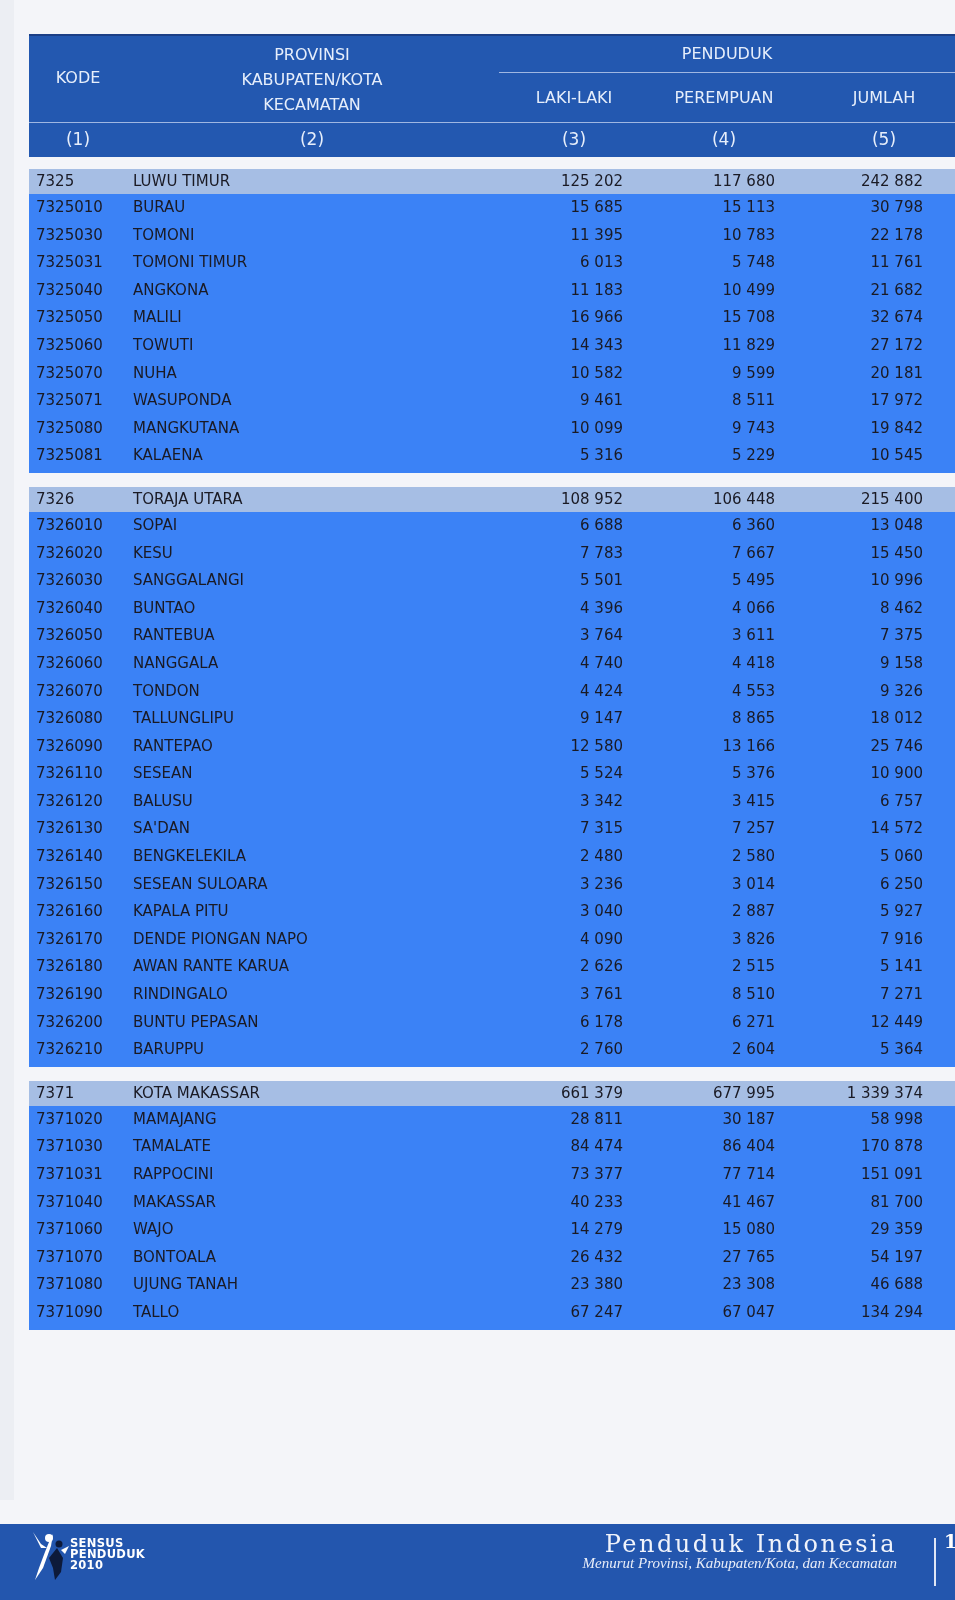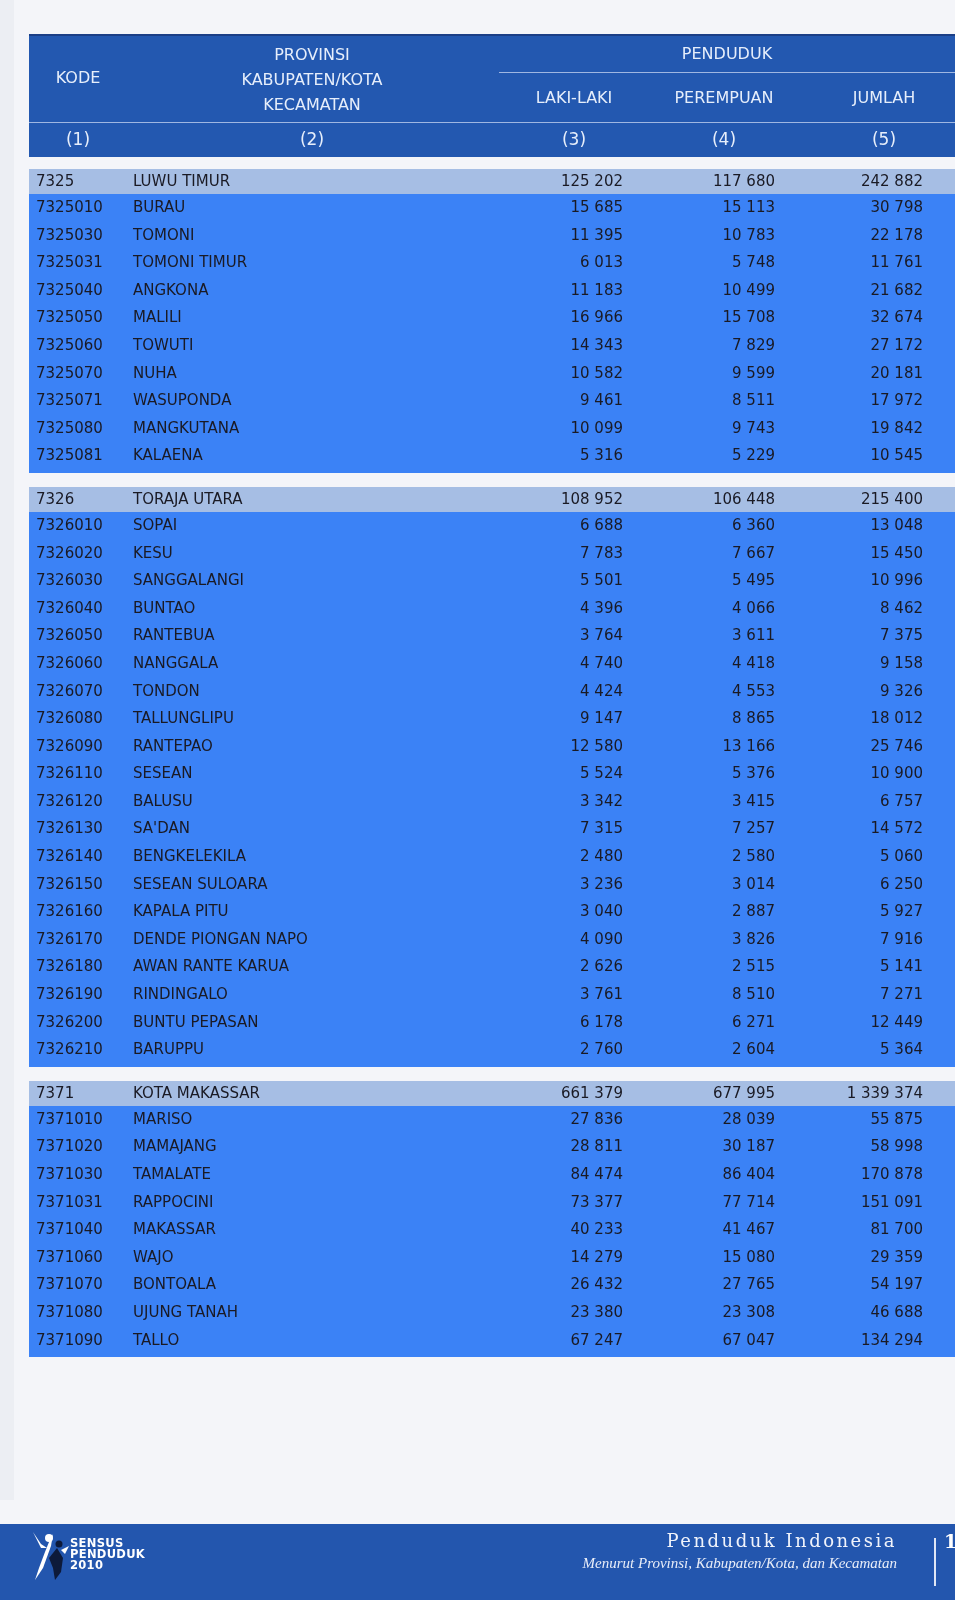--- a/index.html
+++ b/index.html
@@ -36,21 +36,21 @@
     .c-kode { left: 7px; }
     .c-nama { left: 104px; }
     .c-laki { right: 332px; text-align: center; }
     .c-per { right: 180px; text-align: right; }
     .c-jml { right: 32px; text-align: right; }
     .group-tail { height: 3px; }
 
     .footer { position: absolute; left: 0; top: 1524px; width: 955px; height: 76px; background: #2356ae; color: #fff; }
     .logo { position: absolute; left: 27px; top: 4px; width: 48px; height: 56px; }
     .logo-text { position: absolute; left: 70px; top: 14px; font-size: 11.5px; font-weight: bold; line-height: 11px; letter-spacing: 0.3px; font-family: "DejaVu Sans", sans-serif; }
-    .f-title { position: absolute; right: 58px; top: 6px; font-family: "DejaVu Serif", "Liberation Serif", serif; font-size: 18px; letter-spacing: 2.5px; color: #f0f3fb; }
+    .f-title { position: absolute; right: 58px; top: 6px; font-family: "DejaVu Serif", "Liberation Serif", serif; font-size: 24px; letter-spacing: 2.5px; color: #f0f3fb; }
     .f-sub { position: absolute; right: 58px; top: 31px; font-family: "Liberation Serif", "DejaVu Serif", serif; font-size: 15px; color: #e8edf8; font-style: italic; }
     .f-divider { position: absolute; left: 934px; top: 14px; width: 2px; height: 48px; background: #dfe6f5; }
     .f-page { position: absolute; left: 944px; top: 6px; font-family: "DejaVu Serif", serif; font-size: 19px; font-weight: bold; color: #fff; }
   </style>
 </head>
 <body>
 
 <div class="page-edge"></div>
 
 <div class="table-wrap">
@@ -119,21 +119,21 @@
           <span class="c-kode">7325050</span>
           <span class="c-nama">MALILI</span>
           <span class="c-laki">16 966</span>
           <span class="c-per">15 708</span>
           <span class="c-jml">32 674</span>
         </div>
         <div class="row">
           <span class="c-kode">7325060</span>
           <span class="c-nama">TOWUTI</span>
           <span class="c-laki">14 343</span>
-          <span class="c-per">7 829</span>
+          <span class="c-per">11 829</span>
           <span class="c-jml">27 172</span>
         </div>
         <div class="row">
           <span class="c-kode">7325070</span>
           <span class="c-nama">NUHA</span>
           <span class="c-laki">10 582</span>
           <span class="c-per">9 599</span>
           <span class="c-jml">20 181</span>
         </div>
         <div class="row">
@@ -309,27 +309,20 @@
         </div>
         <div class="group-tail"></div>
       </div>
       <div class="group">
         <div class="row head">
           <span class="c-kode">7371</span>
           <span class="c-nama">KOTA MAKASSAR</span>
           <span class="c-laki">661 379</span>
           <span class="c-per">677 995</span>
           <span class="c-jml">1 339 374</span>
-        </div>
-        <div class="row">
-          <span class="c-kode">7371010</span>
-          <span class="c-nama">MARISO</span>
-          <span class="c-laki">27 836</span>
-          <span class="c-per">28 039</span>
-          <span class="c-jml">55 875</span>
         </div>
         <div class="row">
           <span class="c-kode">7371020</span>
           <span class="c-nama">MAMAJANG</span>
           <span class="c-laki">28 811</span>
           <span class="c-per">30 187</span>
           <span class="c-jml">58 998</span>
         </div>
         <div class="row">
           <span class="c-kode">7371030</span>

